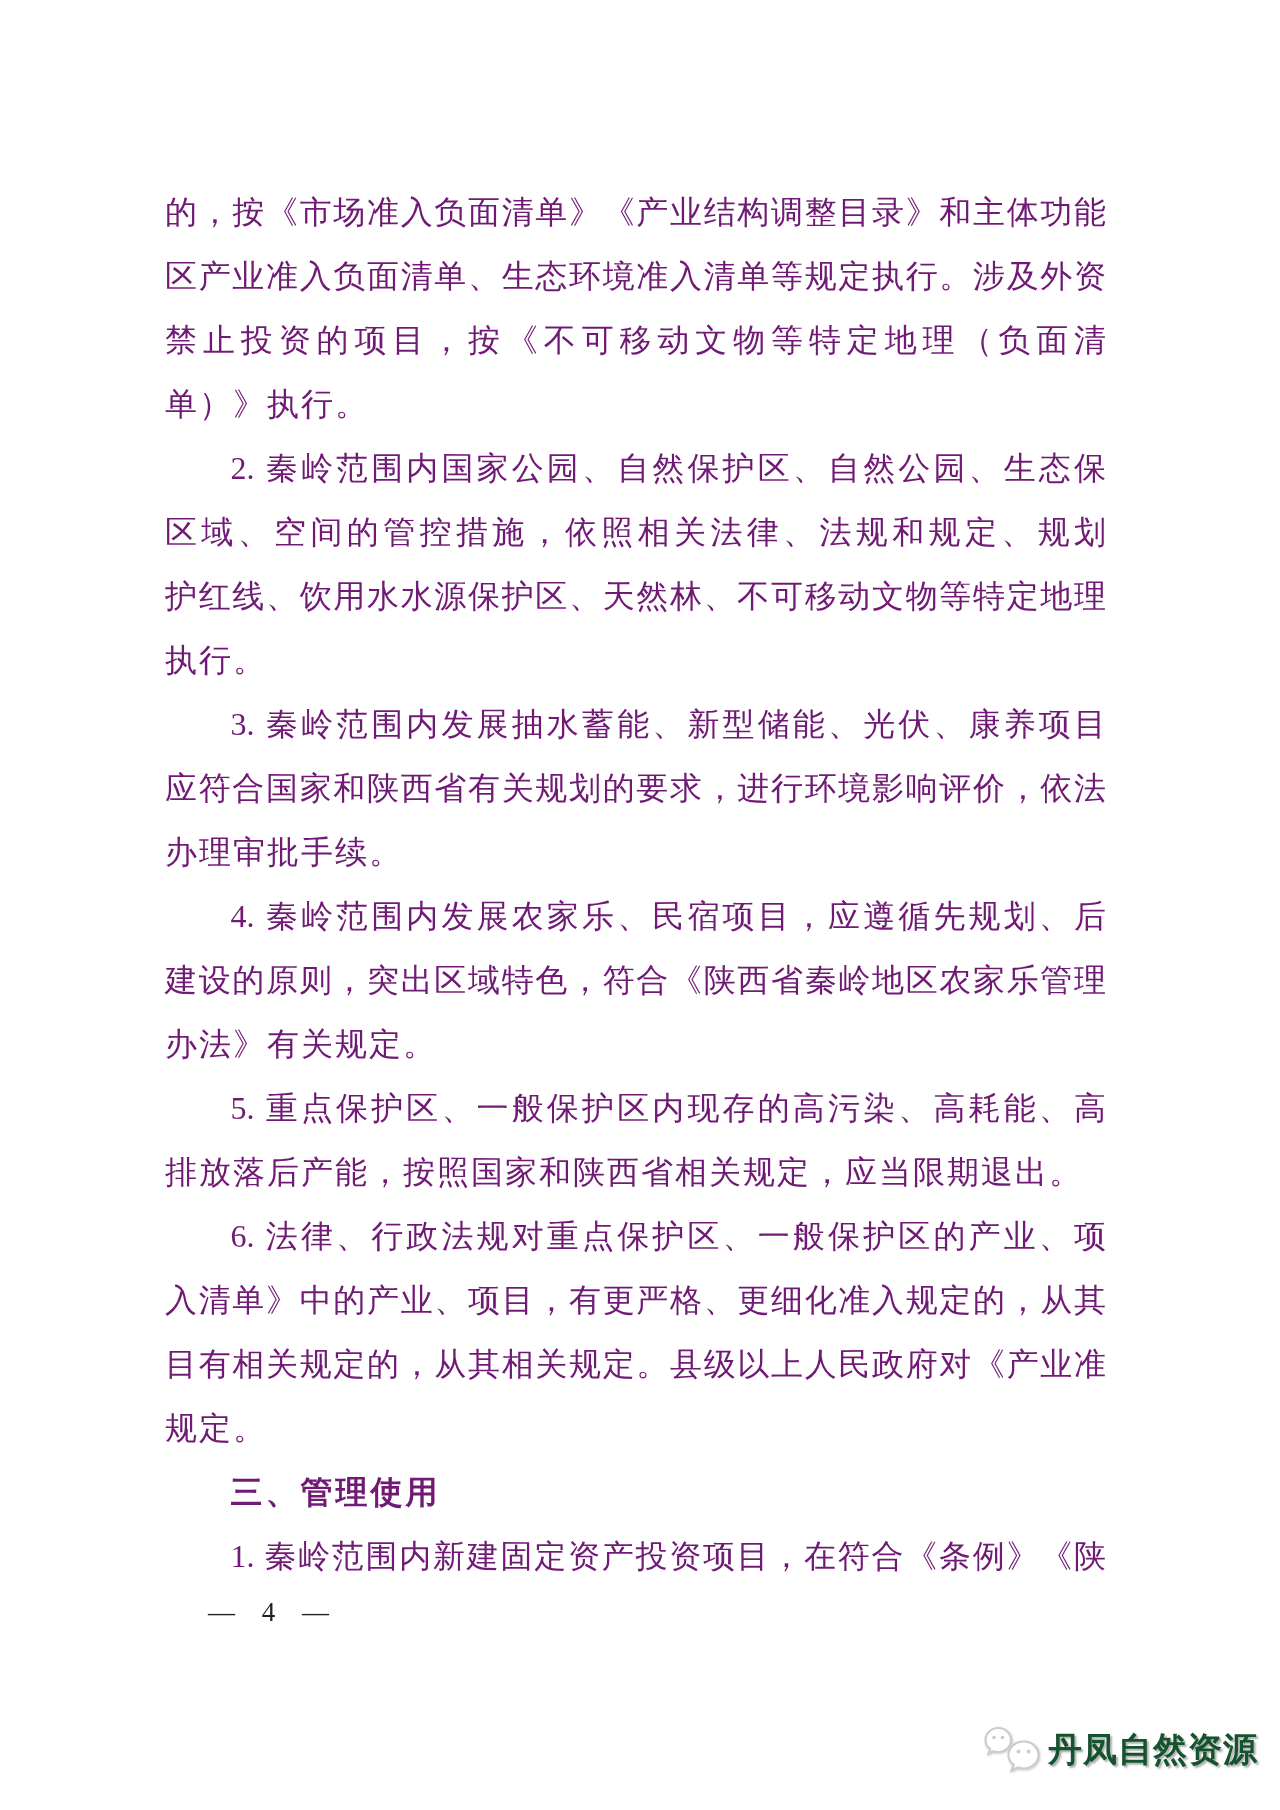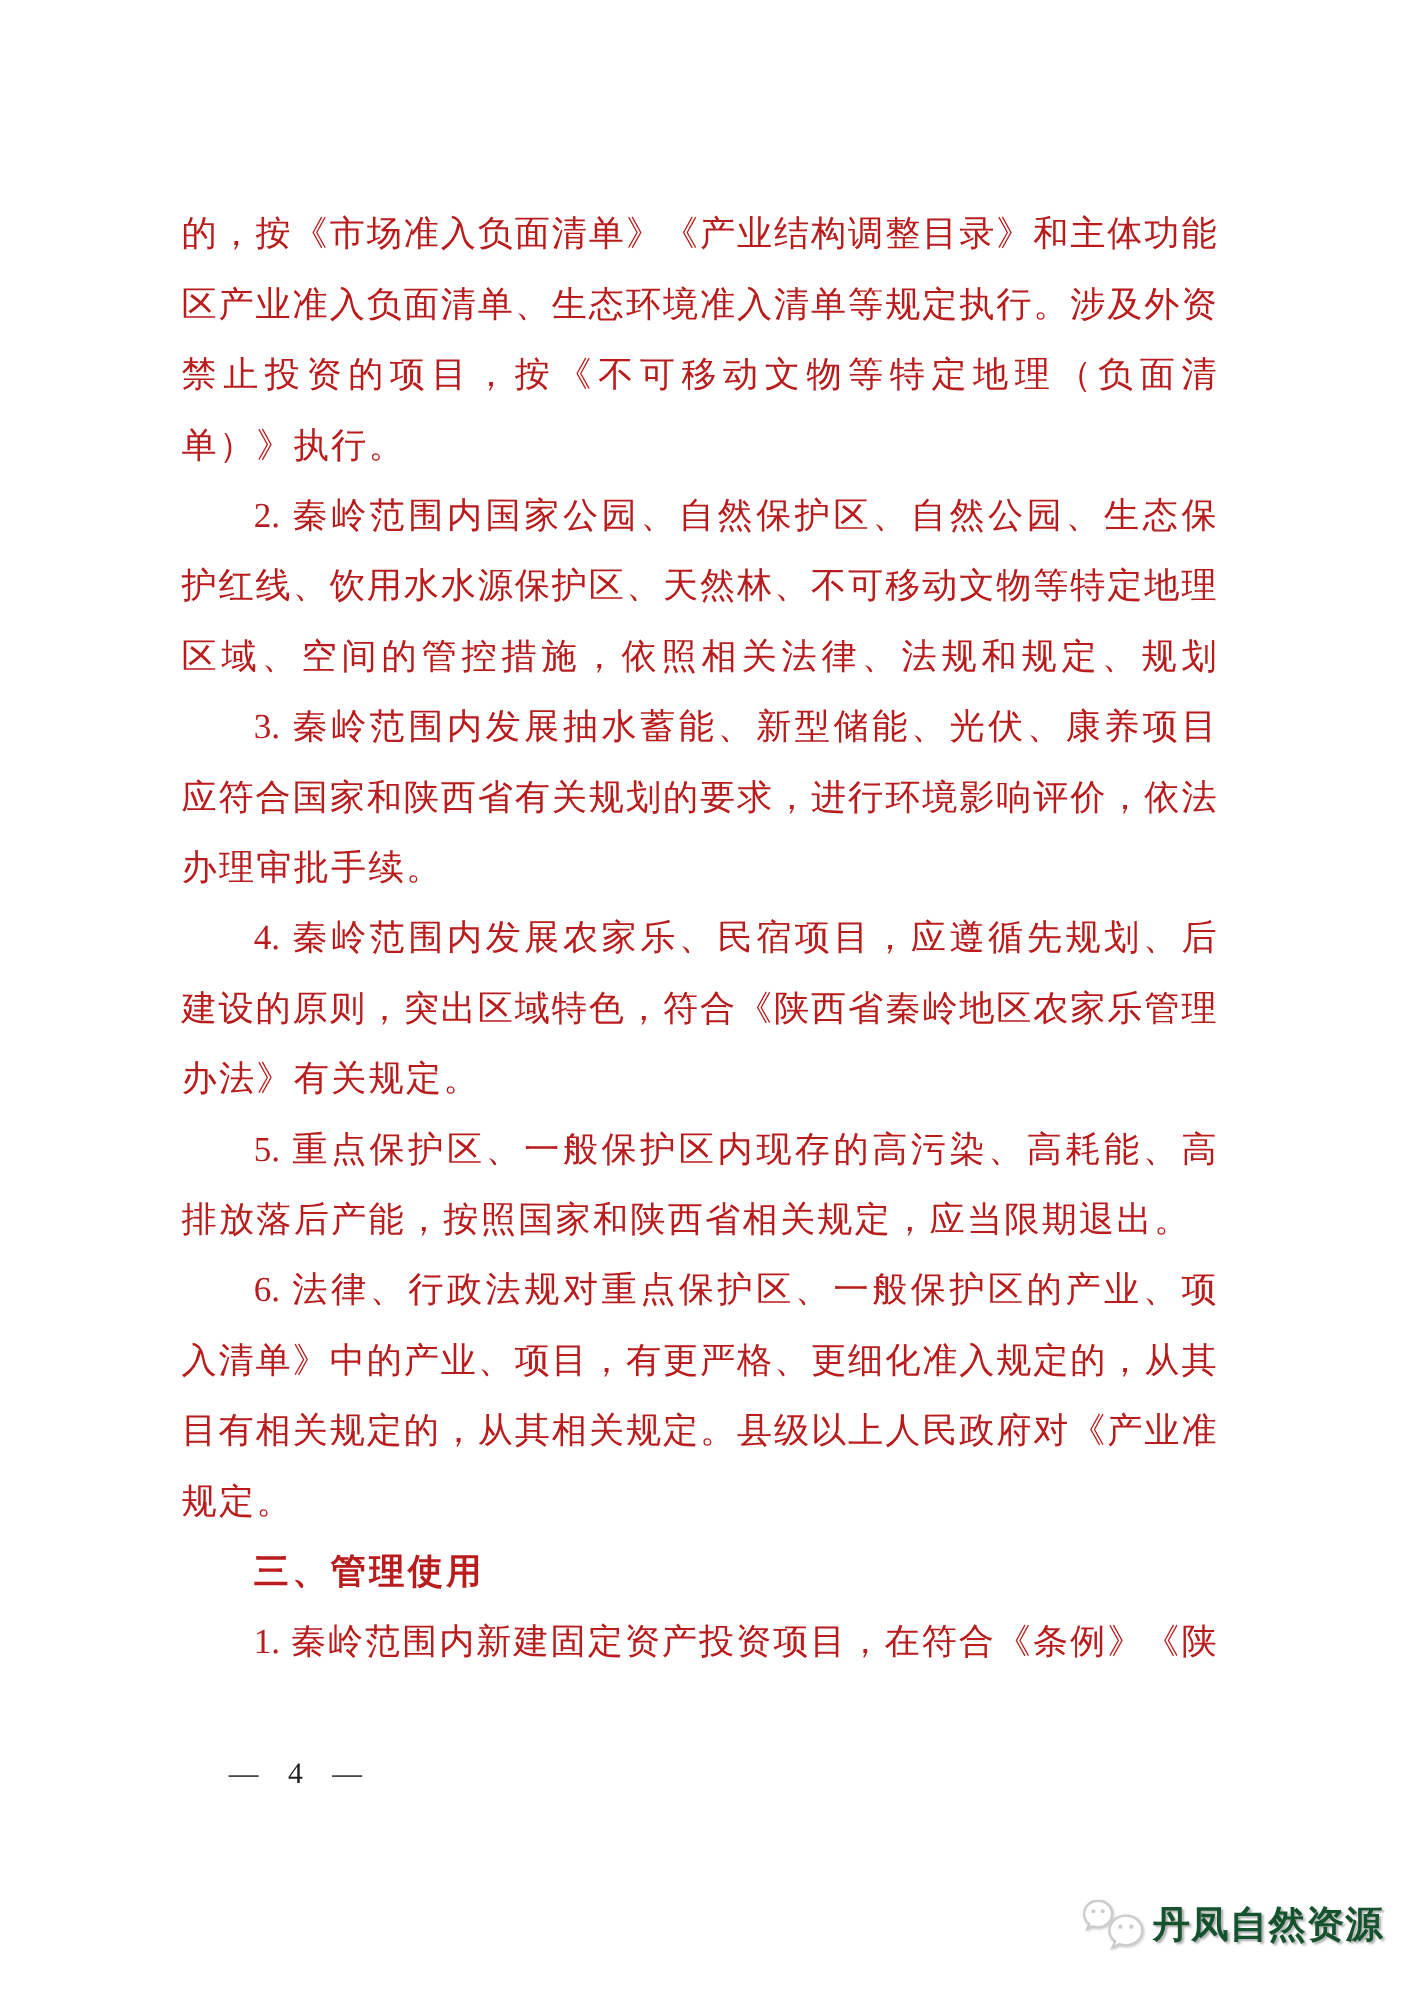--- a/index.html
+++ b/index.html
@@ -6,21 +6,21 @@
   body{
     width:1280px;height:1810px;
     background:#ffffff;
     position:relative;
     font-family:"Liberation Serif","DejaVu Serif",serif;
     overflow:hidden;
   }
   .doc{
     position:absolute;
     left:165px;top:180px;width:941px;
-    color:#b91c1c;
+    color:#701a75;
     font-size:32px;
     line-height:64px;
   }
   .line{
     text-align:justify;
     height:64px;
     white-space:normal;
   }
   .line.fill{ text-align-last:justify; }
   .line.end{ text-align-last:left; letter-spacing:2px; }
@@ -62,22 +62,23 @@
 </style>
 </head>
 <body>
 
 <div class="doc">
     <div class="line fill">的，按《市场准入负面清单》《产业结构调整目录》和主体功能</div>
     <div class="line fill">区产业准入负面清单、生态环境准入清单等规定执行。涉及外资</div>
     <div class="line fill">禁止投资的项目，按《不可移动文物等特定地理（负面清</div>
     <div class="line end">单）》执行。</div>
     <div class="line fill indent">2. 秦岭范围内国家公园、自然保护区、自然公园、生态保</div>
+    <div class="line fill">区域、空间的管控措施，依照相关法律、法规和规定、规划</div>
     <div class="line fill">护红线、饮用水水源保护区、天然林、不可移动文物等特定地理</div>
-    <div class="line fill">区域、空间的管控措施，依照相关法律、法规和规定、规划</div>
+    <div class="line end">执行。</div>
     <div class="line fill indent">3. 秦岭范围内发展抽水蓄能、新型储能、光伏、康养项目</div>
     <div class="line fill">应符合国家和陕西省有关规划的要求，进行环境影响评价，依法</div>
     <div class="line end">办理审批手续。</div>
     <div class="line fill indent">4. 秦岭范围内发展农家乐、民宿项目，应遵循先规划、后</div>
     <div class="line fill">建设的原则，突出区域特色，符合《陕西省秦岭地区农家乐管理</div>
     <div class="line end">办法》有关规定。</div>
     <div class="line fill indent">5. 重点保护区、一般保护区内现存的高污染、高耗能、高</div>
     <div class="line end">排放落后产能，按照国家和陕西省相关规定，应当限期退出。</div>
     <div class="line fill indent">6. 法律、行政法规对重点保护区、一般保护区的产业、项</div>
     <div class="line fill">入清单》中的产业、项目，有更严格、更细化准入规定的，从其</div>

